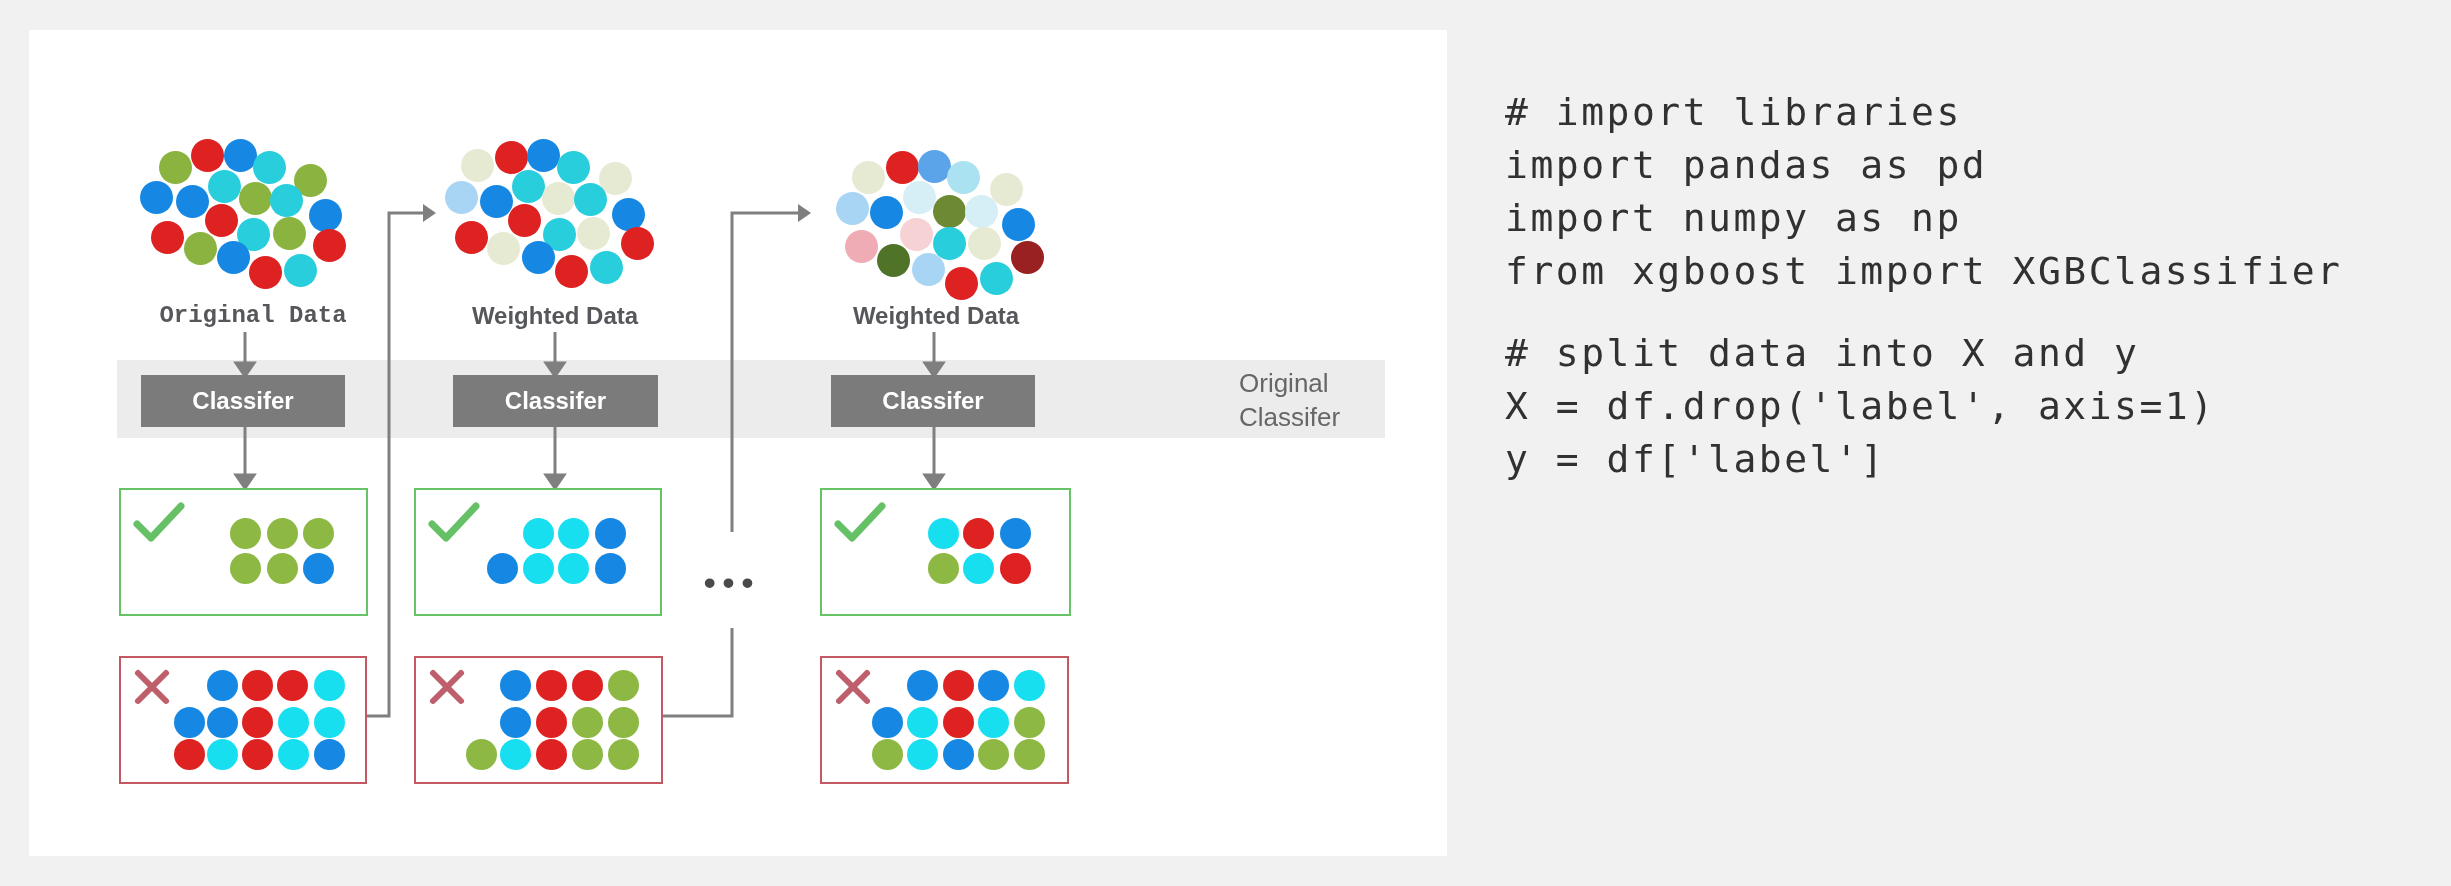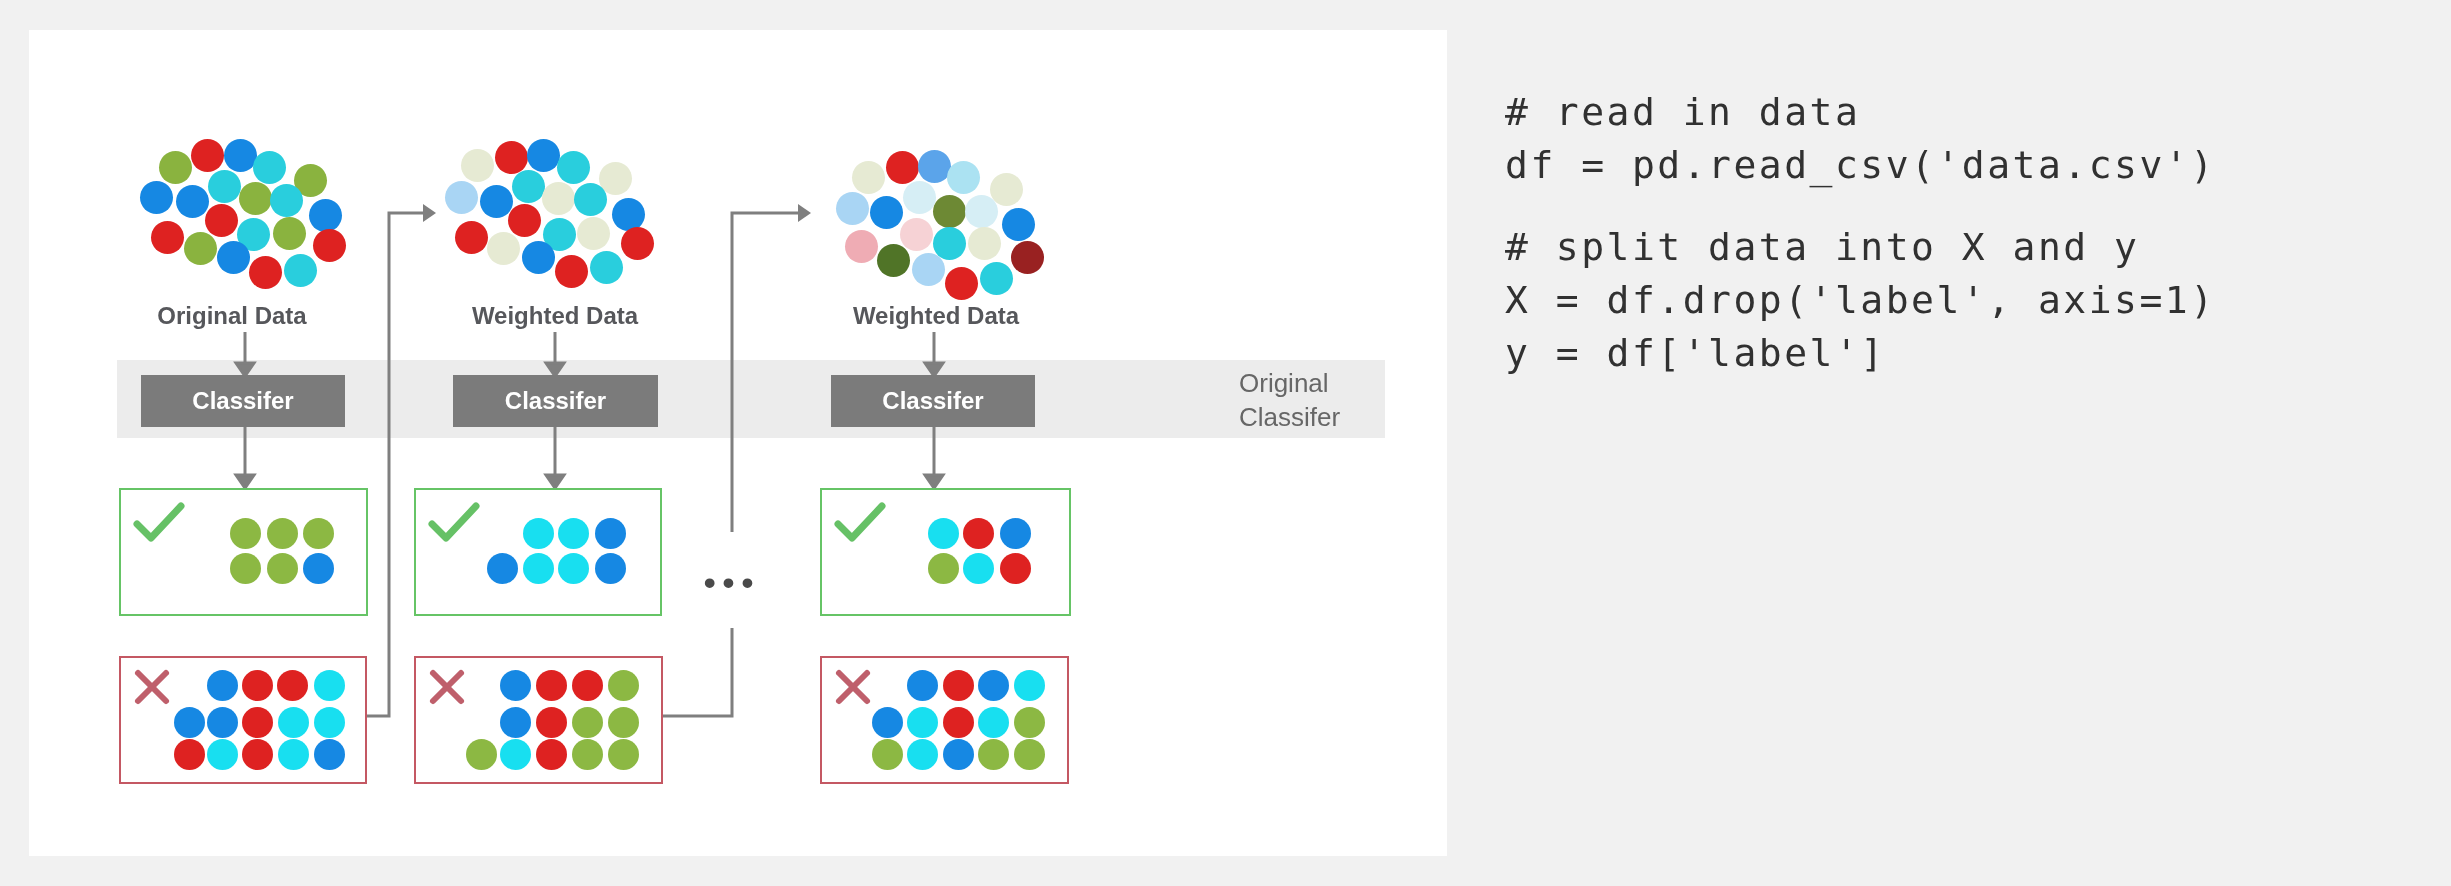--- a/index.html
+++ b/index.html
@@ -157,21 +157,21 @@
       <span class="dot" style="height: 33px; width: 33px; left: 870.5px; top: 187.5px; background: rgb(246, 210, 213);"></span>
       <span class="dot" style="height: 33px; width: 33px; left: 903.5px; top: 196.5px; background: rgb(41, 206, 221);"></span>
       <span class="dot" style="height: 33px; width: 33px; left: 938.5px; top: 196.5px; background: rgb(230, 234, 211);"></span>
       <span class="dot" style="height: 33px; width: 33px; left: 981.5px; top: 210.5px; background: rgb(153, 33, 33);"></span>
       <span class="dot" style="height: 33px; width: 33px; left: 847.5px; top: 213.5px; background: rgb(80, 116, 39);"></span>
       <span class="dot" style="height: 33px; width: 33px; left: 882.5px; top: 222.5px; background: rgb(169, 213, 244);"></span>
       <span class="dot" style="height: 33px; width: 33px; left: 915.5px; top: 236.5px; background: rgb(222, 34, 33);"></span>
       <span class="dot" style="height: 33px; width: 33px; left: 950.5px; top: 231.5px; background: rgb(41, 206, 221);"></span>
     </div>
 
-  <div class="cluster-label" style="left:203px;top:272px;">Original Data</div>
+  <div class="cluster-label" style="left:224px;top:272px;font-family:Liberation Mono, monospace;">Original Data</div>
   <div class="cluster-label" style="left:526px;top:272px;">Weighted Data</div>
   <div class="cluster-label" style="left:907px;top:272px;">Weighted Data</div>
 
   <div class="classifier-box" style="left:112px;width:204px;">Classifer</div>
   <div class="classifier-box" style="left:424px;width:205px;">Classifer</div>
   <div class="classifier-box" style="left:802px;width:204px;">Classifer</div>
 
   <div class="ensemble-label">Original
 Classifer</div>
 
@@ -281,18 +281,20 @@
       <span class="dot" style="height: 31px; width: 31px; left: 913.5px; top: 708.5px; background: rgb(22, 136, 227);"></span>
       <span class="dot" style="height: 31px; width: 31px; left: 948.5px; top: 708.5px; background: rgb(140, 184, 67);"></span>
       <span class="dot" style="height: 31px; width: 31px; left: 984.5px; top: 708.5px; background: rgb(140, 184, 67);"></span>
     </div>
 
   <div class="ellipsis">•••</div>
 
 </div>
 
 <div class="code-panel">
-  <pre class="code-block"># read in data
-df = pd.read_csv('data.csv')</pre>
+  <pre class="code-block"># import libraries
+import pandas as pd
+import numpy as np
+from xgboost import XGBClassifier</pre>
   <pre class="code-block"># split data into X and y
 X = df.drop('label', axis=1)
 y = df['label']</pre>
 </div>
 
 </body></html>

